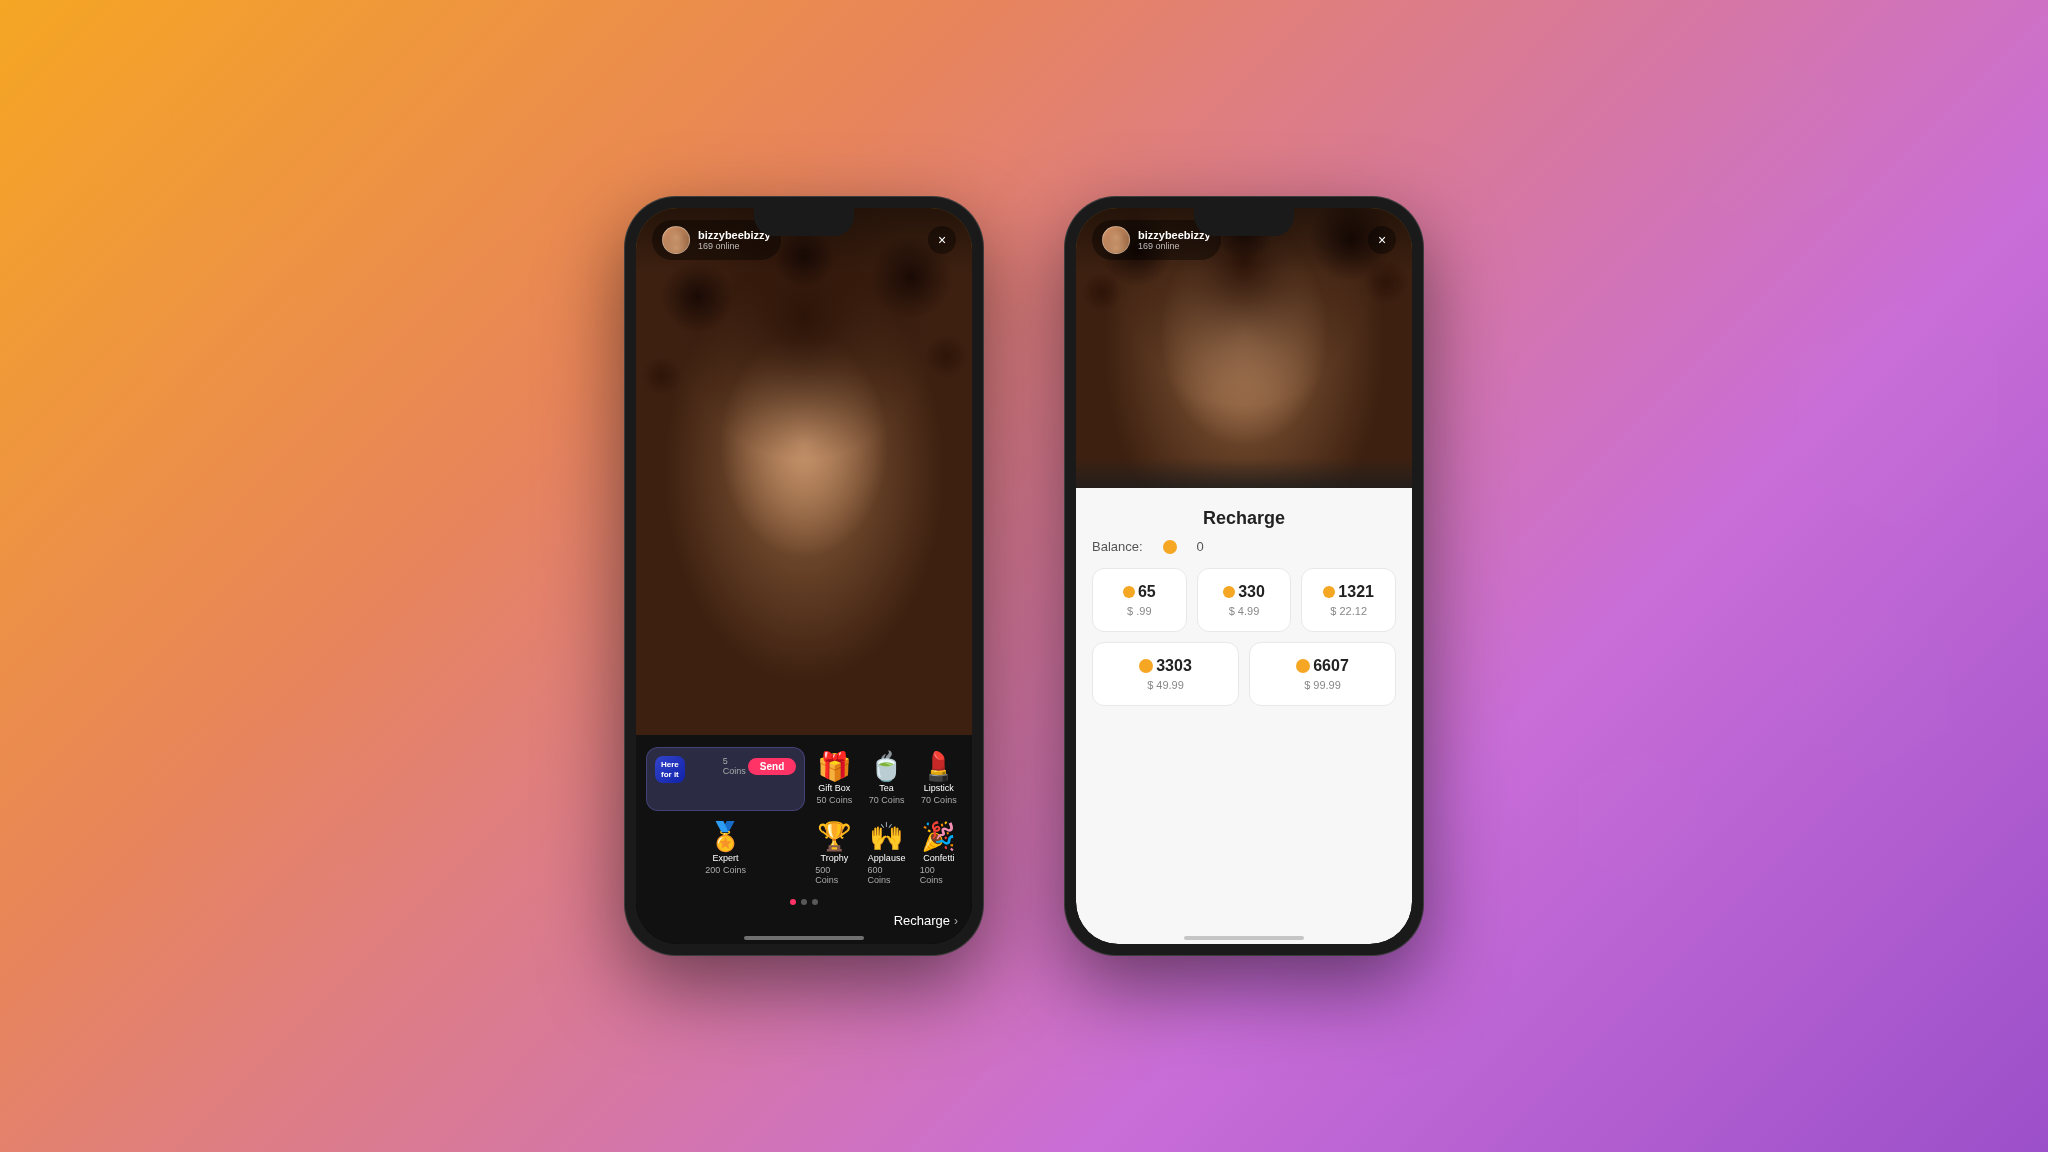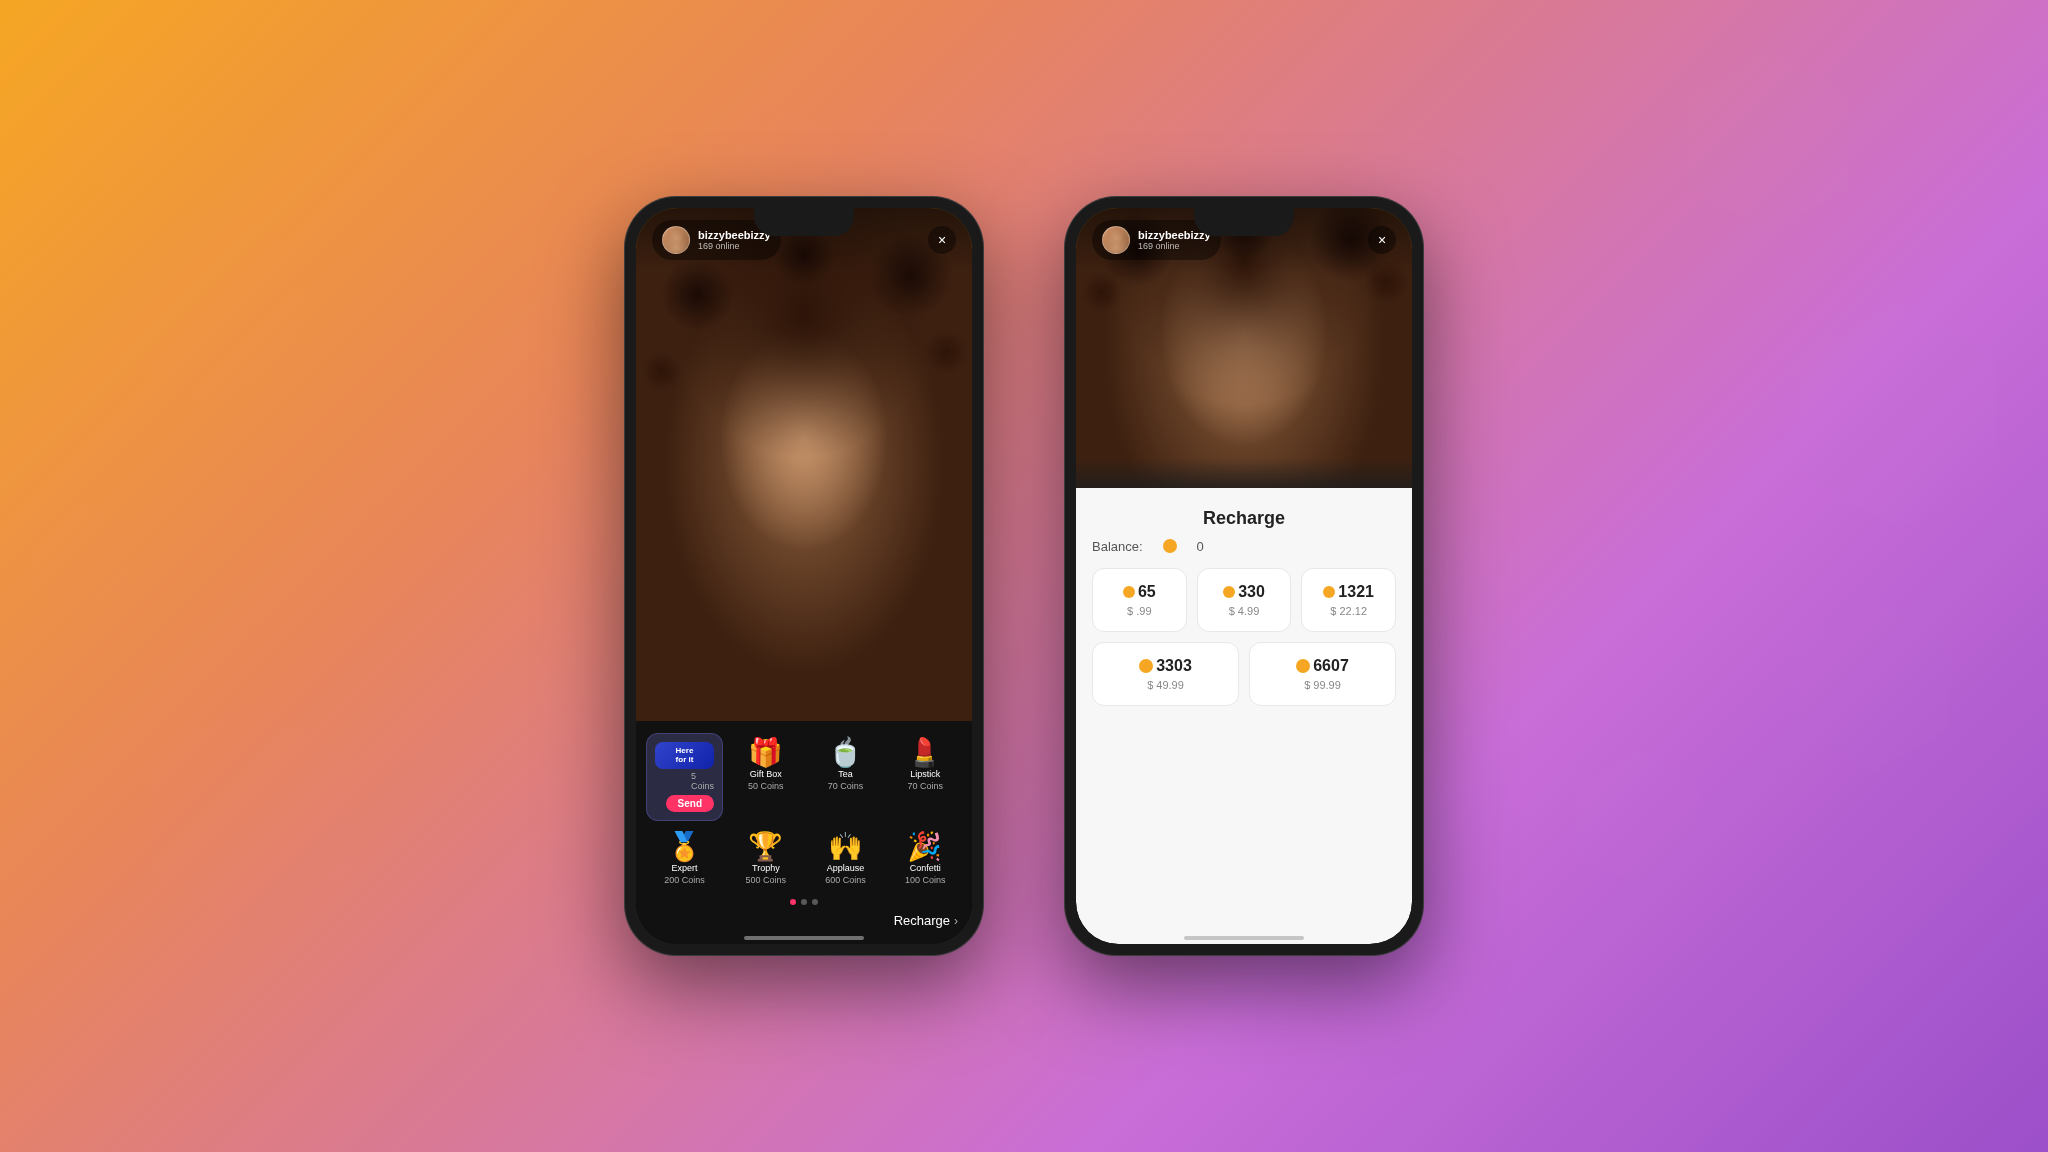--- a/index.html
+++ b/index.html
@@ -220,31 +220,31 @@
 
     .gift-name {
       color: #fff;
       font-size: 9px;
       text-align: left;
     }
 
     .gift-coins {
       color: #aaa;
       font-size: 9px;
-      text-align: right;
+      text-align: left;
     }
 
     
     .here-for-it {
       background: linear-gradient(135deg, #1a1a4a, #2a1a6a);
       border-radius: 12px;
       padding: 8px;
       display: flex;
-      flex-direction: column;
-      align-items: flex-end;
+      flex-direction: row;
+      align-items: flex-start;
       gap: 2px;
       cursor: pointer;
       border: 1px solid rgba(100,100,200,0.3);
     }
 
     .here-for-it-banner {
       background: linear-gradient(135deg, #3344cc, #1122aa);
       border-radius: 8px;
       padding: 4px 6px;
       text-align: center;
@@ -326,21 +326,21 @@
     .recharge-title {
       text-align: center;
       font-size: 18px;
       font-weight: 600;
       color: #222;
       margin-bottom: 10px;
     }
 
     .balance-row {
       display: flex;
-      align-items: flex-start;
+      align-items: flex-end;
       gap: 20px;
       margin-bottom: 14px;
       font-size: 13px;
       color: #555;
     }
 
     .coin-dot {
       width: 14px;
       height: 14px;
       border-radius: 50%;

